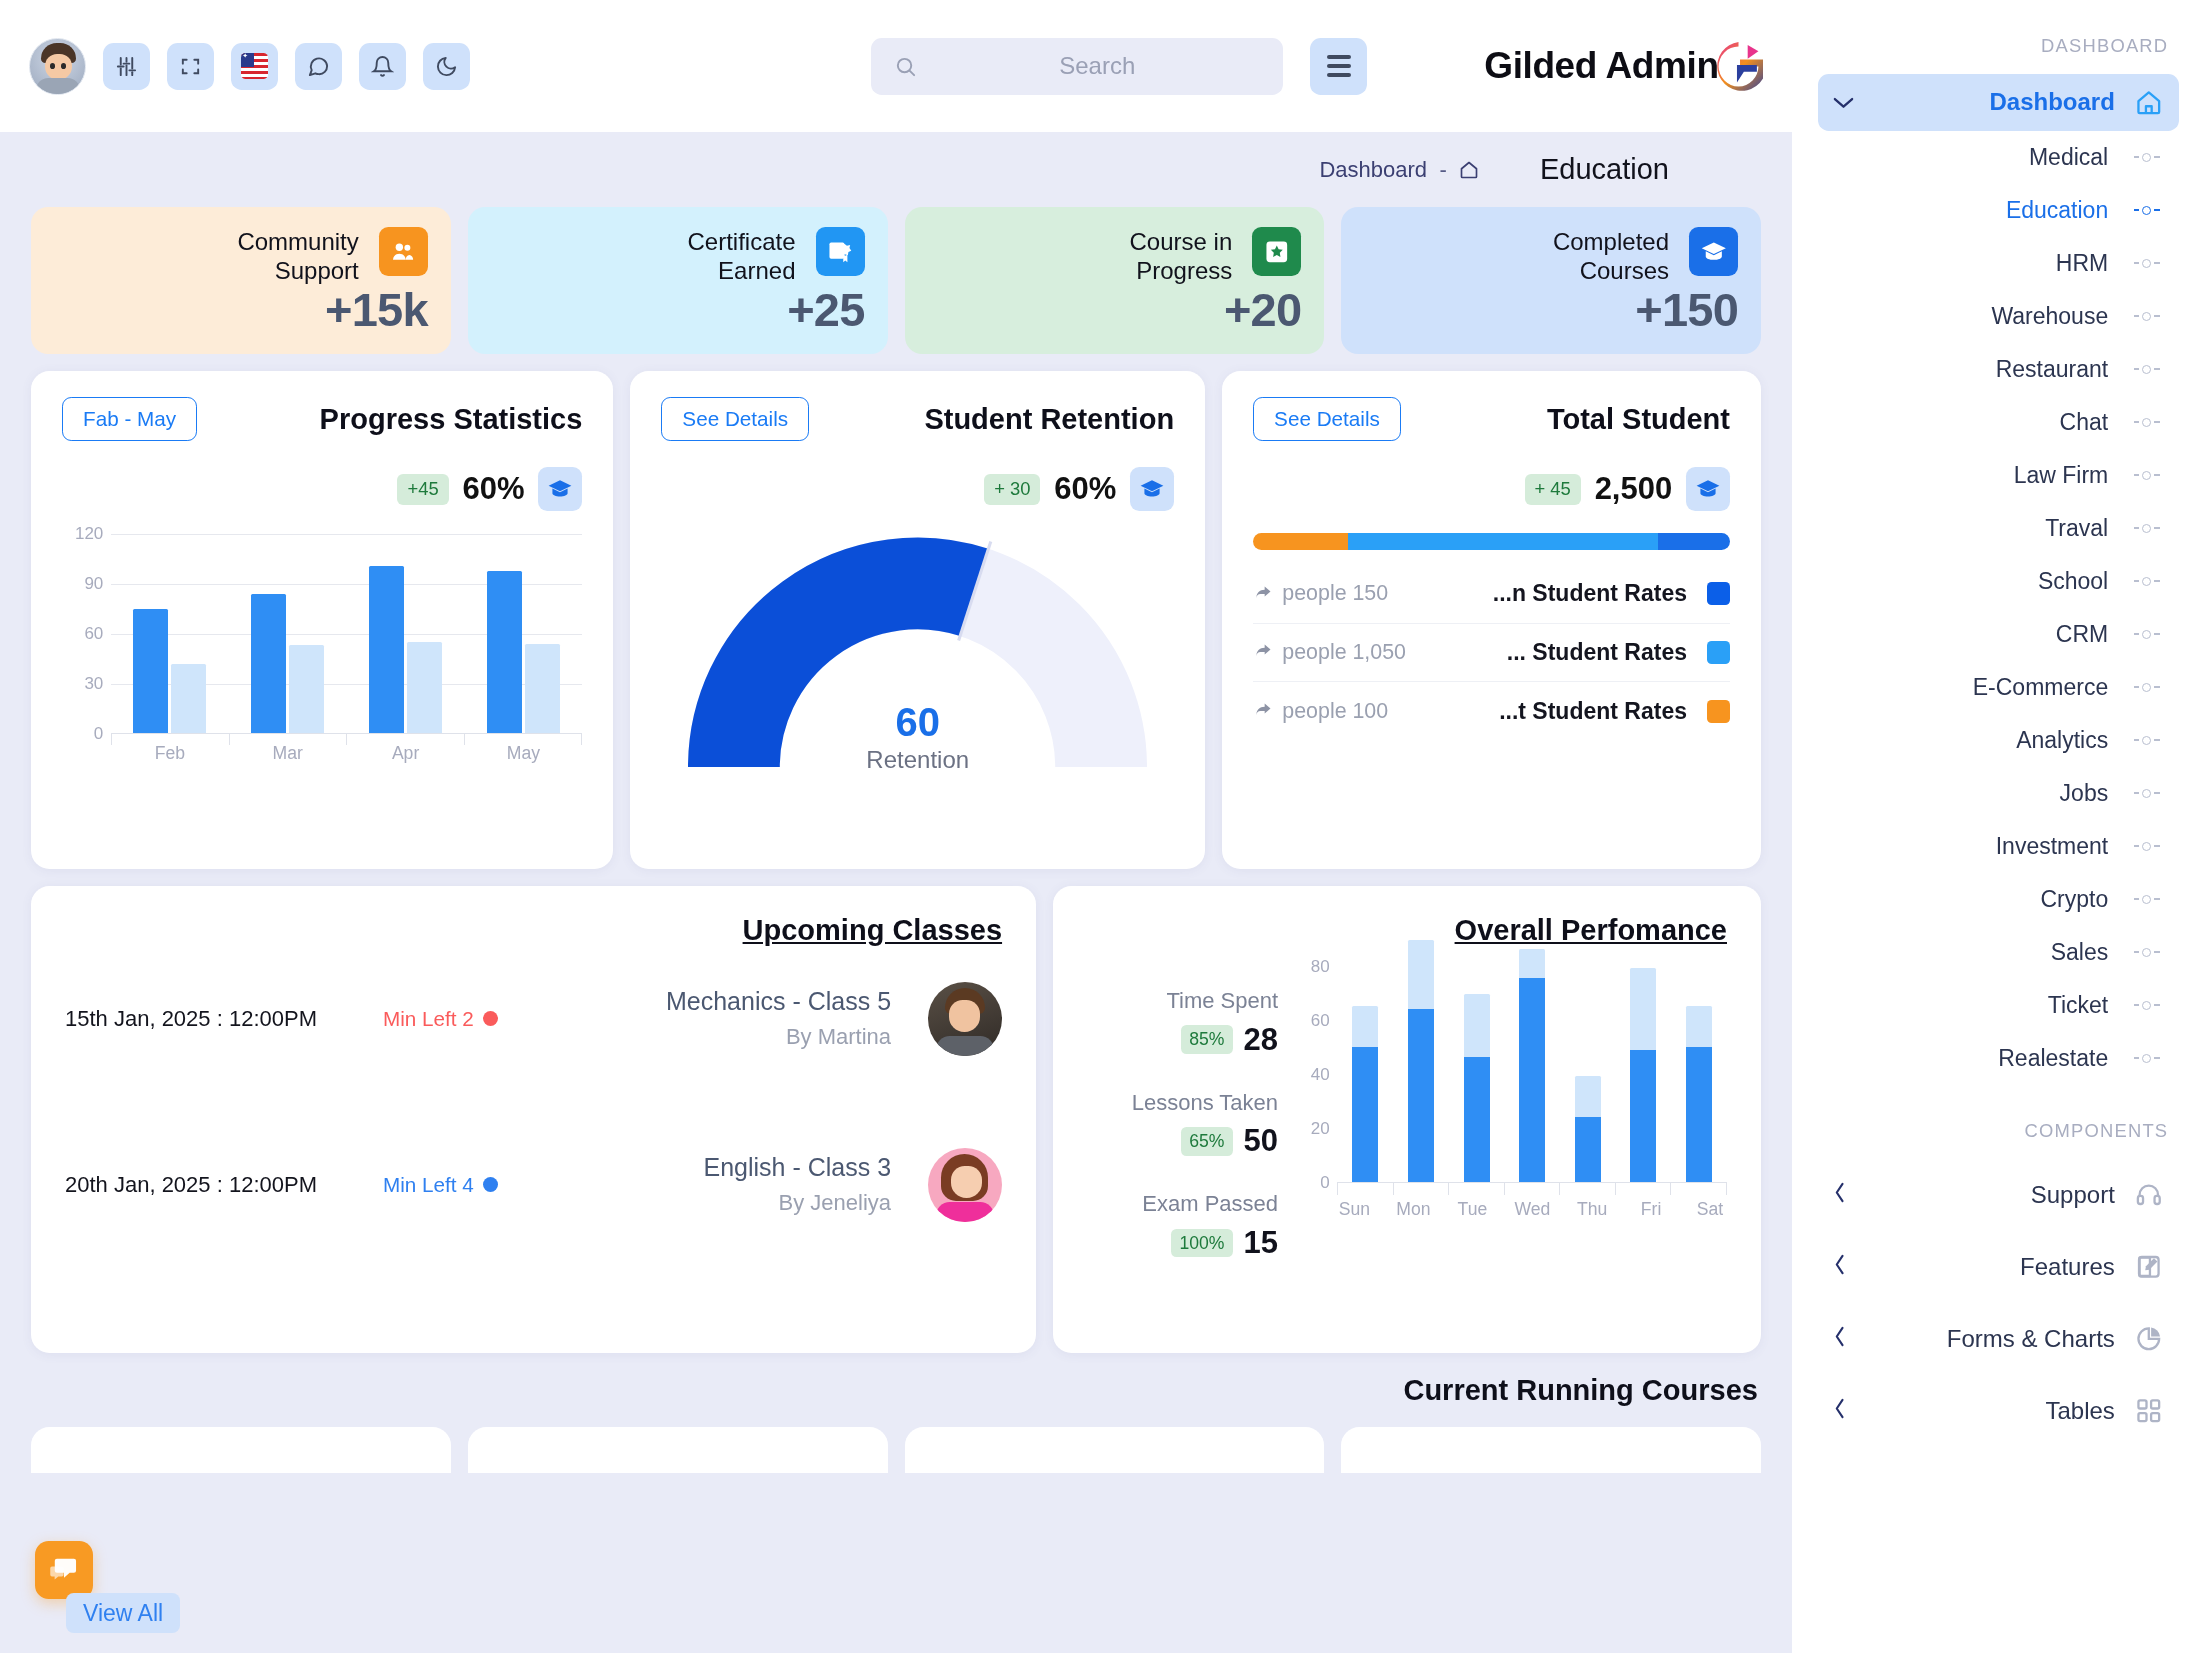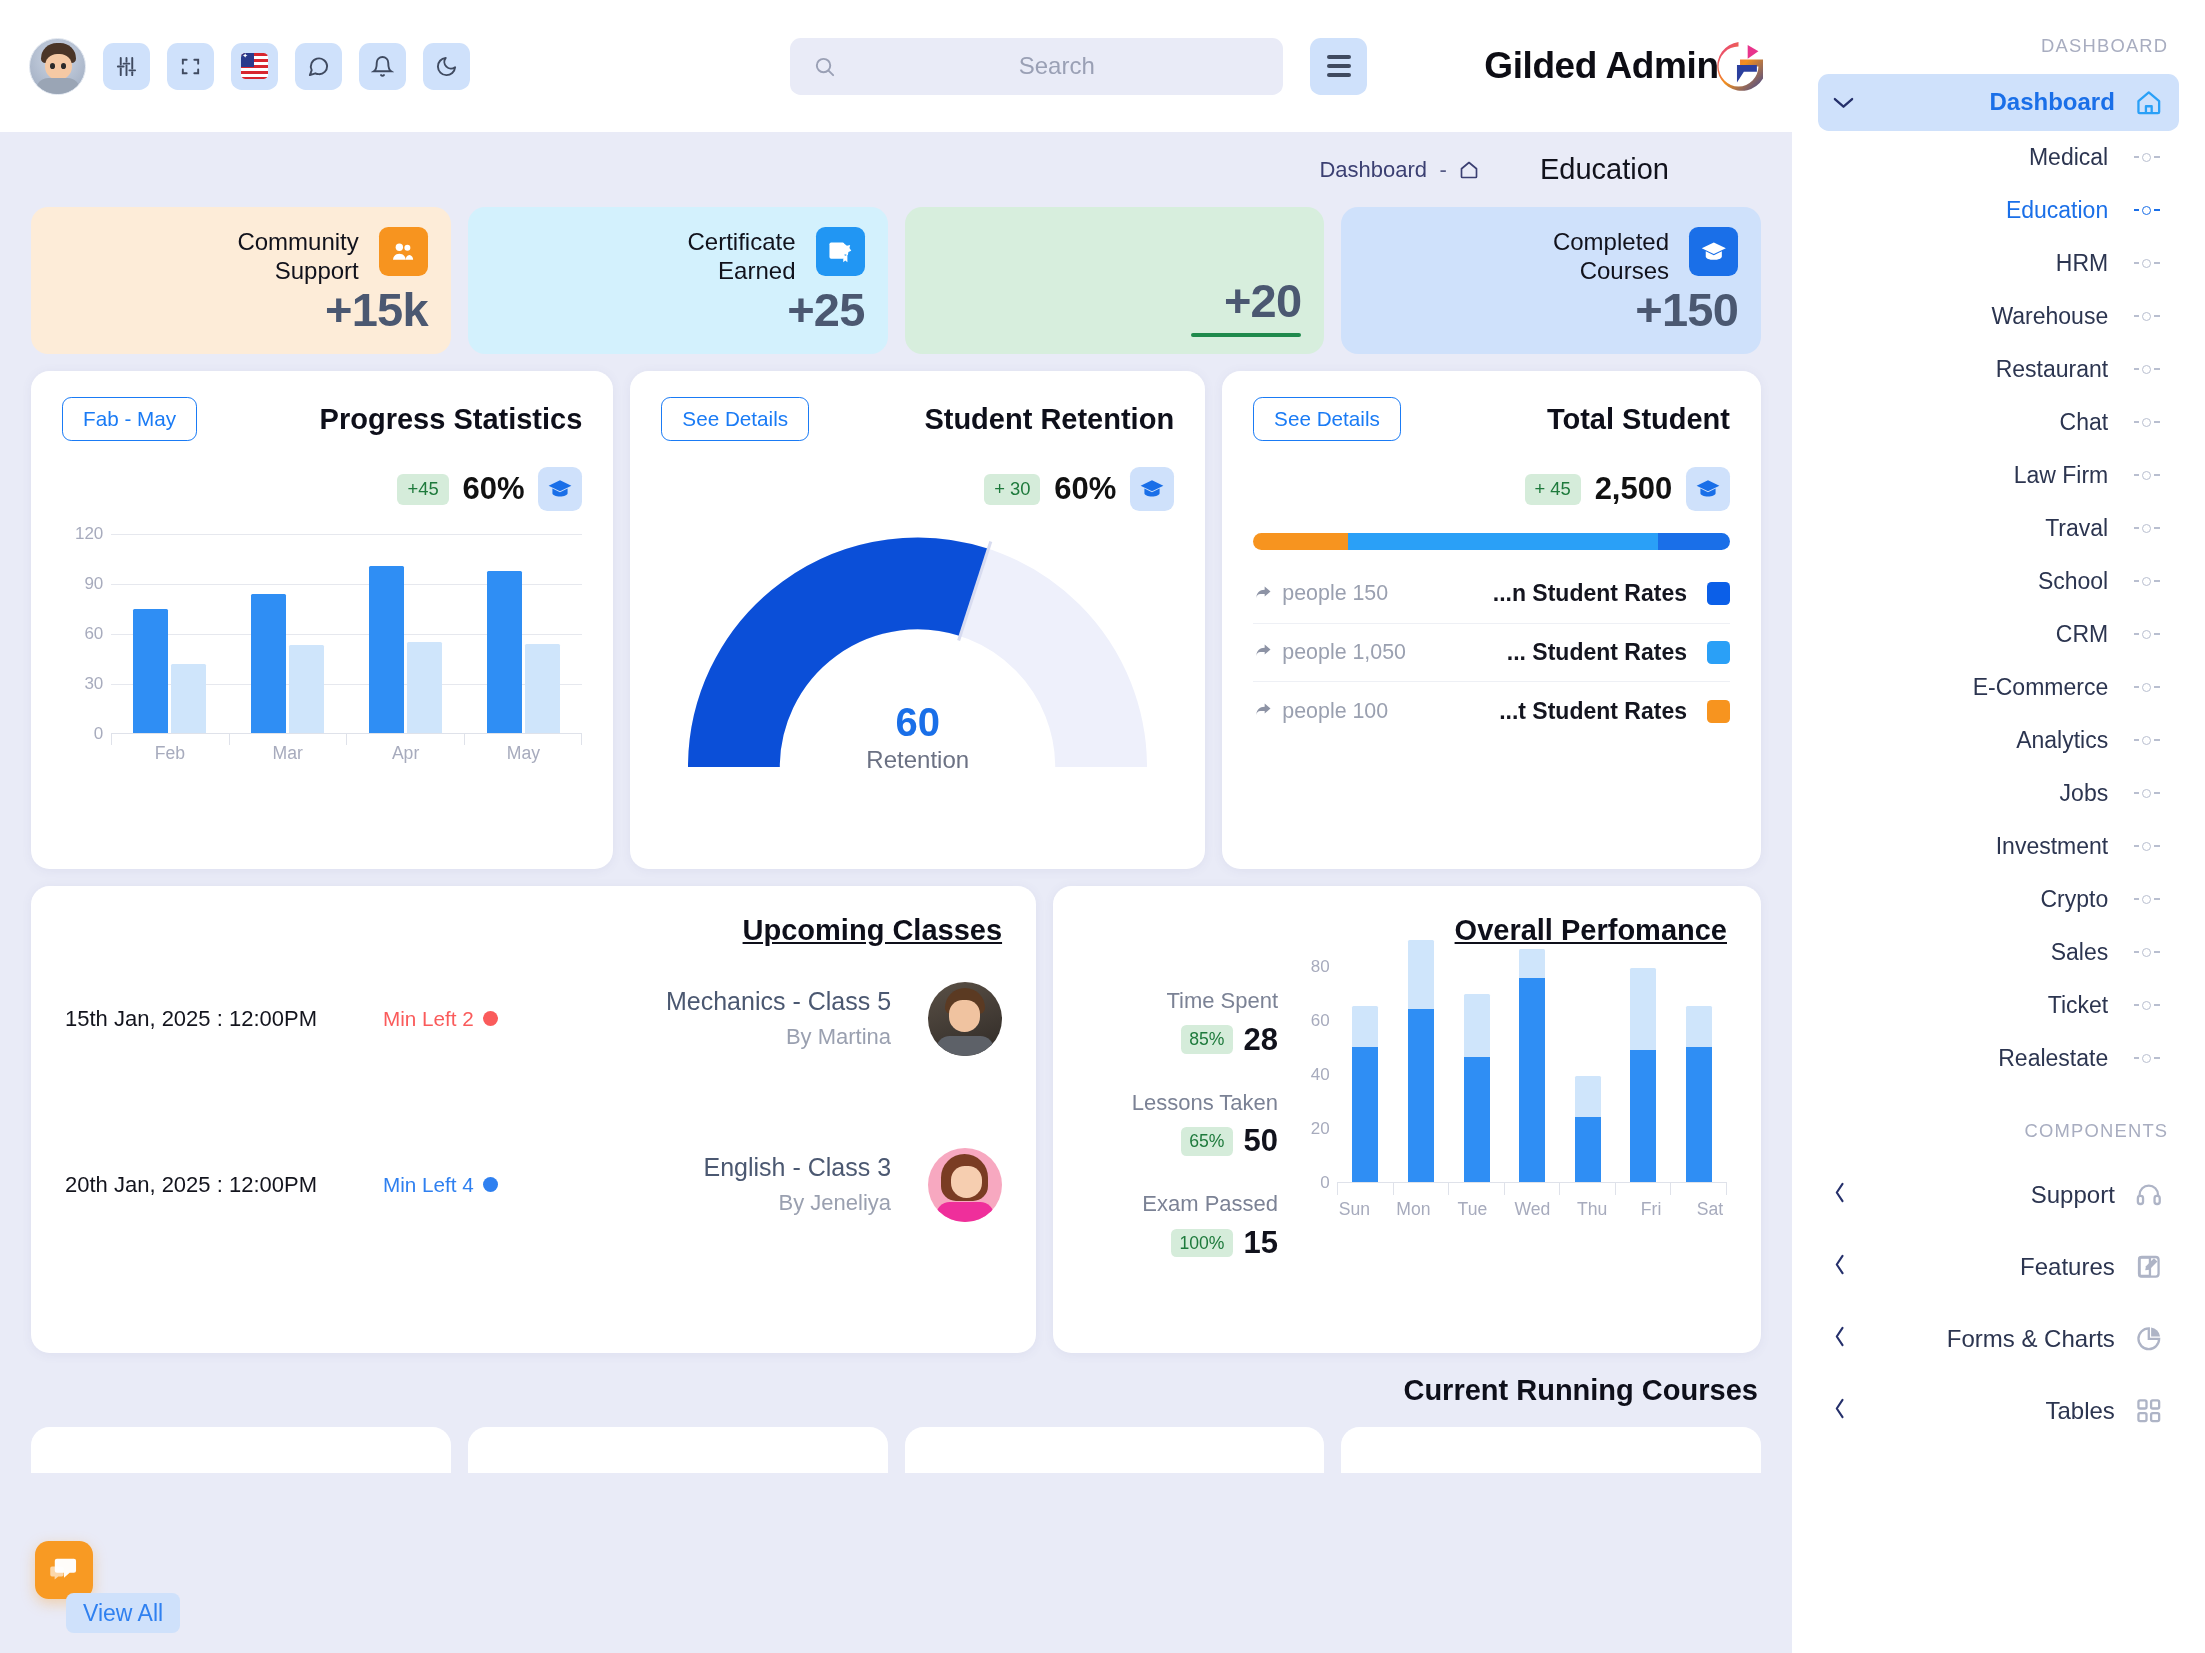--- a/index.html
+++ b/index.html
@@ -39,21 +39,21 @@
     width: 27.6px; height: 26px; border-radius: 4.6px; overflow: hidden; position: relative;
     background:#fff;
   }
   .flagicon .stripes { position:absolute; inset:0;
     background: repeating-linear-gradient(to bottom, #d7262f 0 3.1px, #ffffff 3.1px 6.1px); }
   .flagicon .canton { position:absolute; left:0; top:0; width:13px; height:13.8px; background:#2a3a8c; }
   .flagicon .canton::after { content:"✦"; position:absolute; left:1.5px; top:-1.5px; color:#fff; font-size:6.9px; letter-spacing:0.8px; line-height:7.7px; }
 
   .topbar-spacer { flex: 1 1 auto; }
   .searchbox {
-    width: 493px; height: 57px; background: #e9ebf7; border-radius: 10.7px;
+    width: 412px; height: 57px; background: #e9ebf7; border-radius: 10.7px;
     display: flex; align-items: center; padding: 0 23px; gap: 18.4px; flex: 0 0 auto;
   }
   .searchbox .ph { color: #9aa0b5; font-size: 24px; flex:1; text-align:center; }
   .hamburger {
     width: 57px; height: 57px; border-radius: 10.7px; background: #cfe1fb;
     display: flex; flex-direction: column; align-items: center; justify-content: center; gap: 5.4px;
     flex: 0 0 auto; cursor: pointer; margin-left: 10.7px;
   }
   .hamburger i { display: block; width: 24.5px; height: 3.8px; background: #3f4a60; border-radius: 2.3px; }
   .brand { display:flex; align-items:center; gap:0; margin-left: 100px; flex: 0 0 auto; }
@@ -352,20 +352,32 @@
                 <path d="M16 5l2.2 1.7L21 6l-.6 2.7L22 11l-2.5 1.1L19 15l-2.6-.9L14 16V8z"></path>
                 <path d="M15 14.5l1.8 1 1.8-1V21l-1.8-1.4L15 21z"></path>
                 </svg>
             </div>
           </div>
           <div class="sval">+25</div>
           <div class="sbar" style="background:#13bdf5"></div>
         </div>
 
         <div class="stat" style="background:#d7eedd">
+          <div class="srow">
+            <div class="slabel">
+              <div>Course in</div>
+              <div>Progress</div>
+            </div>
+            <div class="sicon" style="background:#1f8a4c">
+              <svg viewBox="0 0 24 24">
+                  <rect x="3" y="3" width="18" height="18" rx="3"></rect>
+                <path d="M12 6.5l1.6 3.3 3.6.5-2.6 2.6.6 3.6-3.2-1.7-3.2 1.7.6-3.6-2.6-2.6 3.6-.5z" fill="#1f8a4c"></path>
+                </svg>
+            </div>
+          </div>
           <div class="sval">+20</div>
           <div class="sbar" style="background:#1f8a4c"></div>
         </div>
 
         <div class="stat" style="background:#cfe1fb">
           <div class="srow">
             <div class="slabel">
               <div>Completed</div>
               <div>Courses</div>
             </div>

